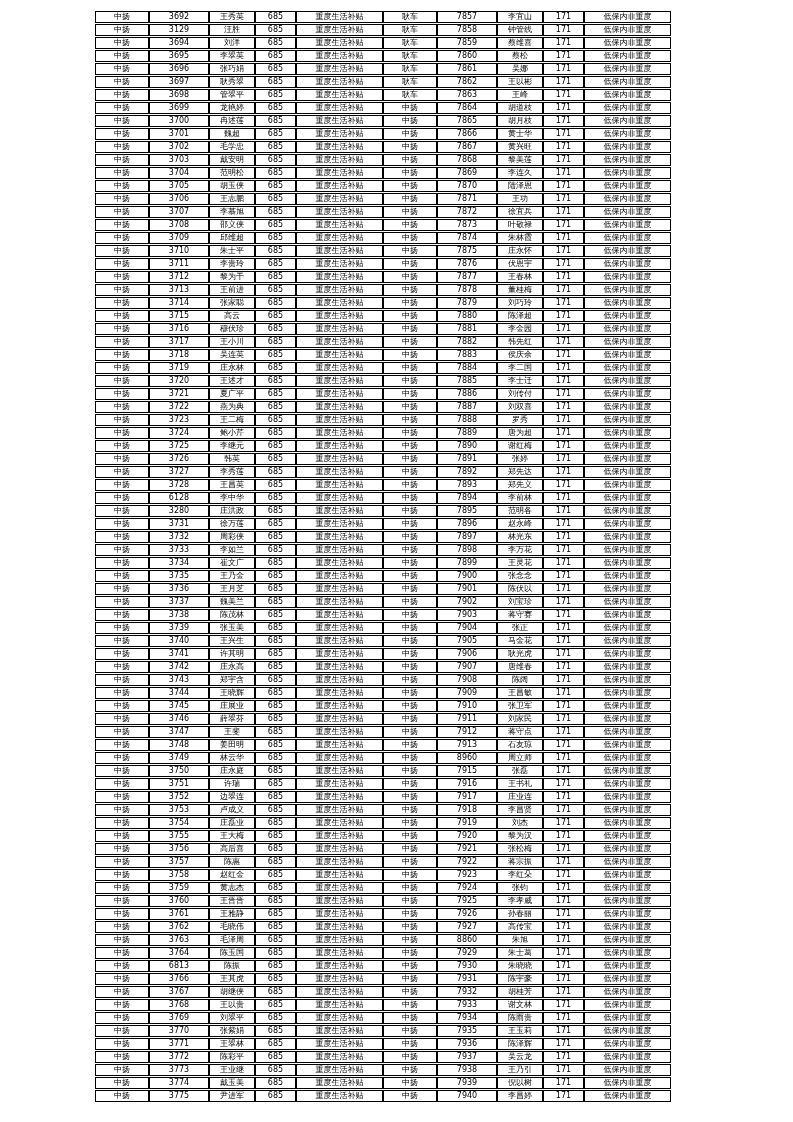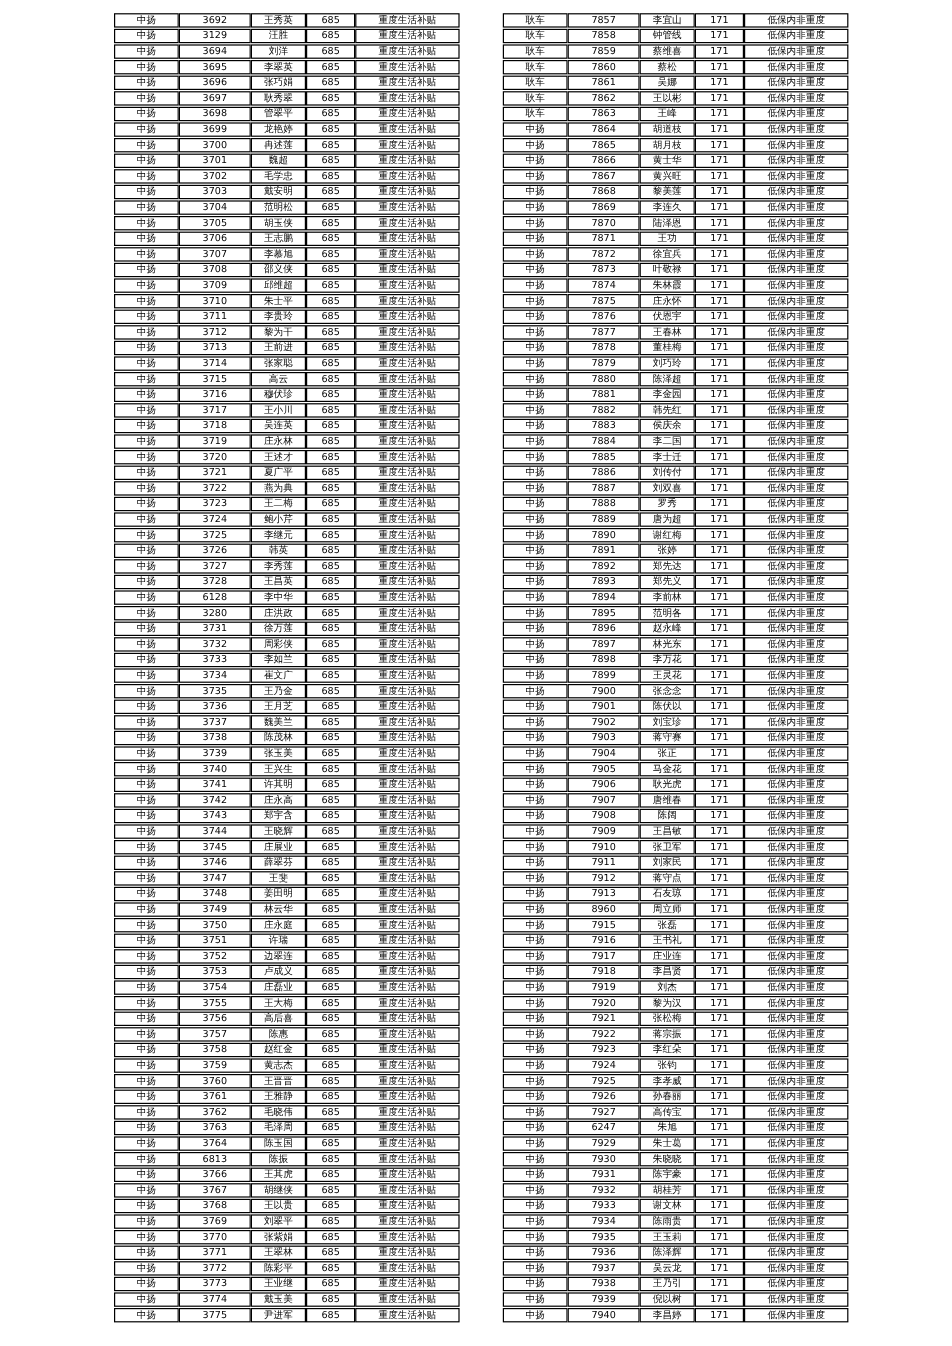--- a/index.html
+++ b/index.html
@@ -12,21 +12,20 @@
     width: 793px;
     height: 1122px;
     background: #ffffff;
     font-family: "DejaVu Sans", "Liberation Sans", sans-serif;
     color: #000000;
     overflow: hidden;
   }
   .tables-wrap {
     display: flex;
     padding: 10px 0 0 95px;
-    gap: 36px;
   }
   table.subsidy {
     border-collapse: separate;
     border-spacing: 0 1px;
     table-layout: fixed;
   }
   table.subsidy td {
     border: 1px solid #000000;
     font-size: 8px;
     line-height: 10px;
@@ -1152,21 +1151,21 @@
           </tr>
           <tr>
             <td>中扬</td>
             <td>7927</td>
             <td>高传宝</td>
             <td>171</td>
             <td>低保内非重度</td>
           </tr>
           <tr>
             <td>中扬</td>
-            <td>6247</td>
+            <td>8860</td>
             <td>朱旭</td>
             <td>171</td>
             <td>低保内非重度</td>
           </tr>
           <tr>
             <td>中扬</td>
             <td>7929</td>
             <td>朱士葛</td>
             <td>171</td>
             <td>低保内非重度</td>

